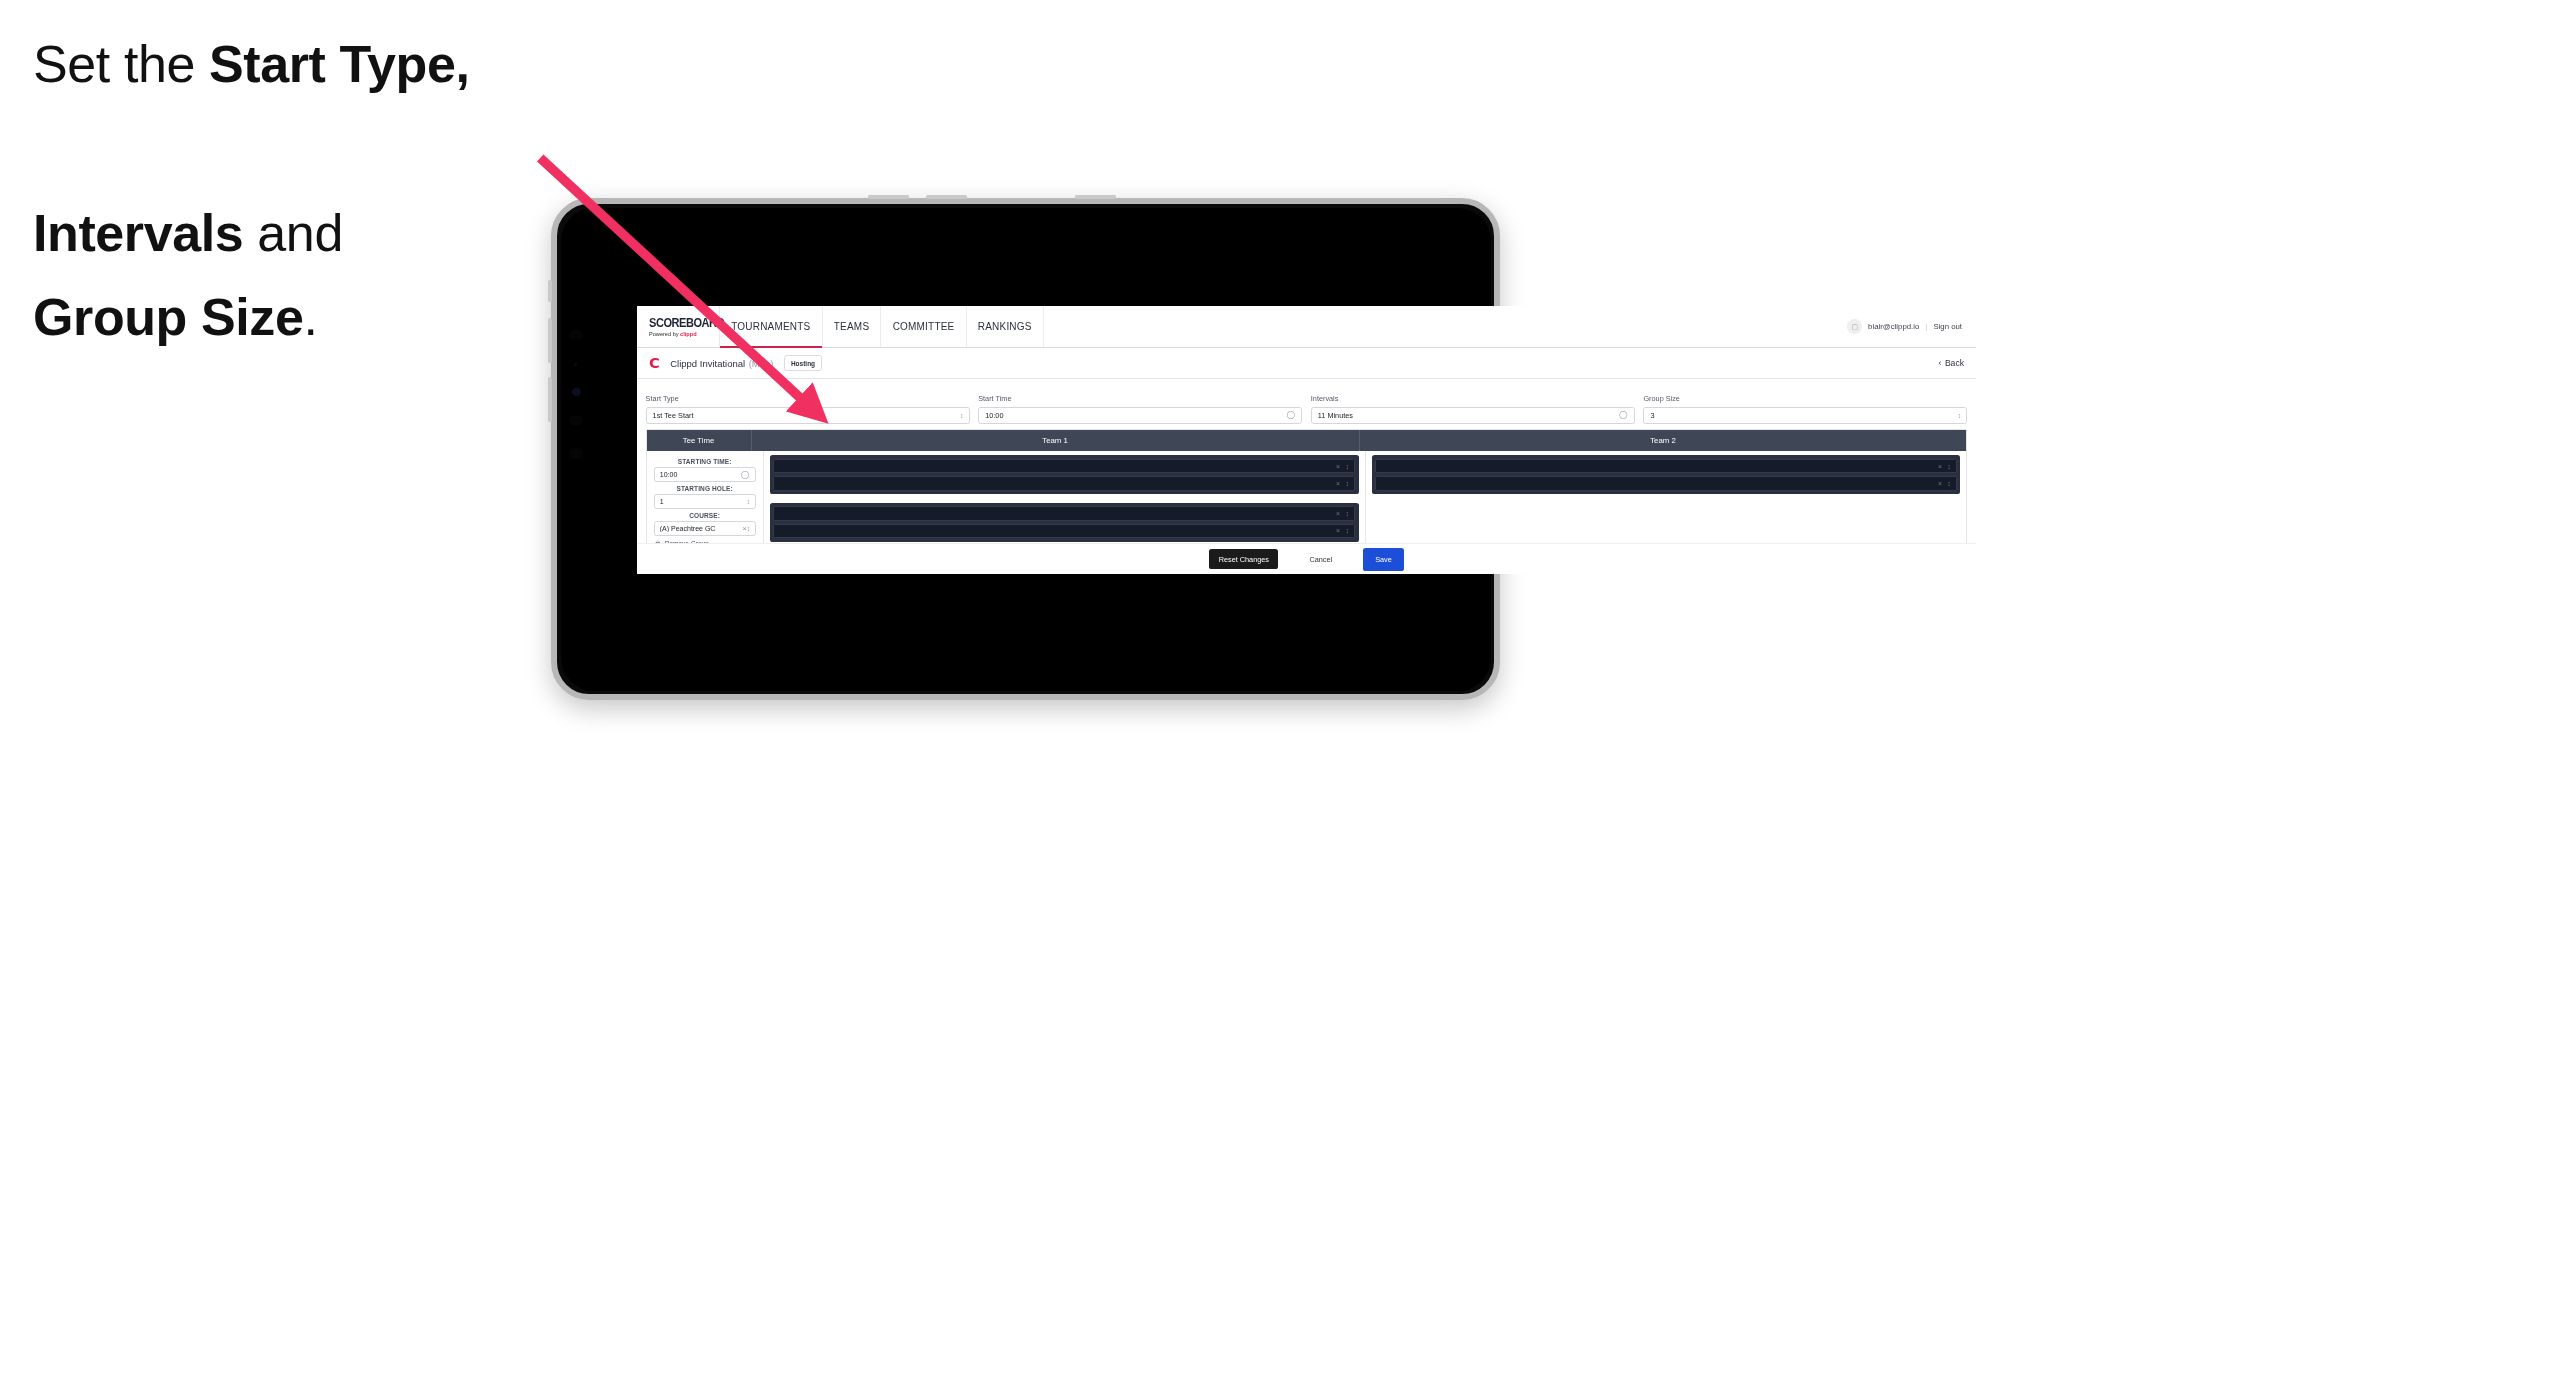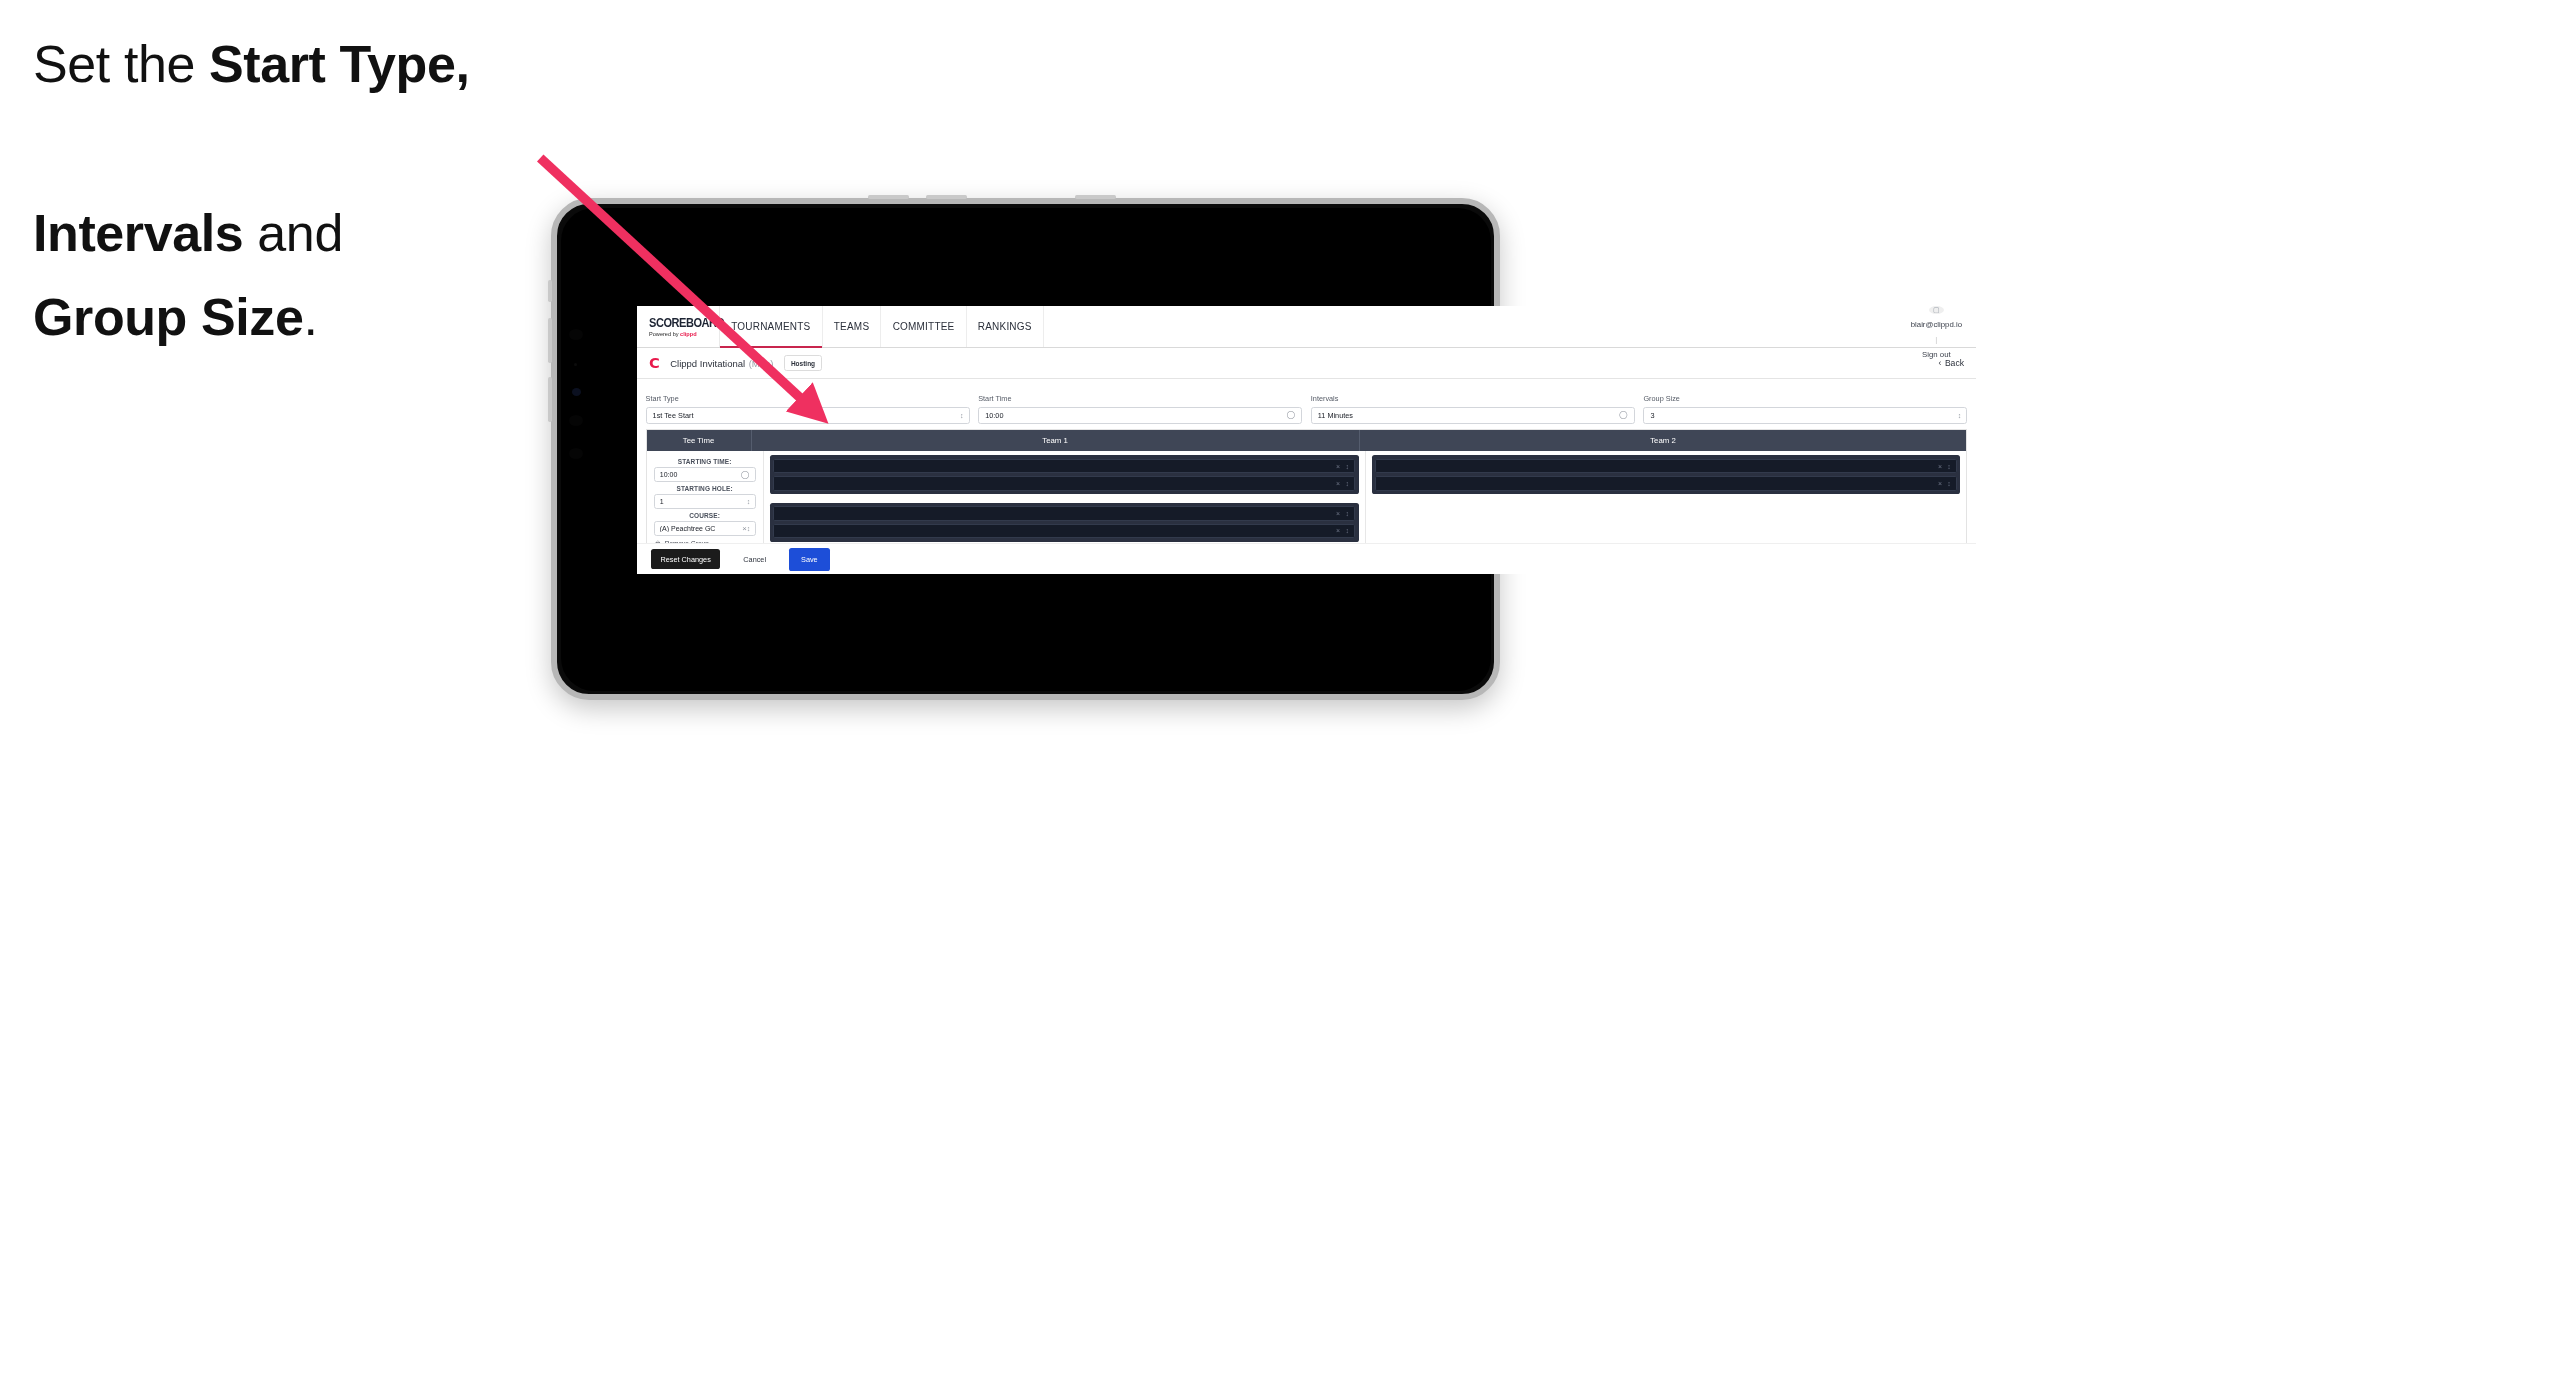--- a/index.html
+++ b/index.html
@@ -146,21 +146,20 @@
     background: #c8254d;
   }
   .nav-spacer { flex: 1; }
   .nav-right {
     display: flex; align-items: center;
     gap: 6px;
     padding-right: 14px;
     font-size: 7.8px;
     color: #3a3f4a;
     white-space: nowrap;
-    flex-direction: column;
   }
   .avatar {
     width: 14.7px; height: 14.7px;
     border-radius: 50%;
     background: #efefef;
     display: flex; align-items: center; justify-content: center;
     color: #9aa0aa;
     font-size: 7px;
   }
   .nav-sep { color: #c6c6c6; }
@@ -325,22 +324,22 @@
     margin-bottom: 2.6px;
     cursor: pointer;
   }
   .prow:last-child { margin-bottom: 0; }
   .prow .ic { color: #6e7587; font-size: 7px; }
 
   
   .footer {
     height: 31px;
     flex: none;
-    display: flex; align-items: center; justify-content: flex-start;
-    gap: 16px;
+    display: flex; align-items: center; justify-content: center;
+    gap: 24px;
     padding: 0 14px;
     background: #fff;
     border-top: 0.9px solid #efefef;
   }
   .btn {
     font-size: 7.3px;
     border-radius: 2.6px;
     padding: 5.2px 9.5px;
     cursor: pointer;
     border: none;

